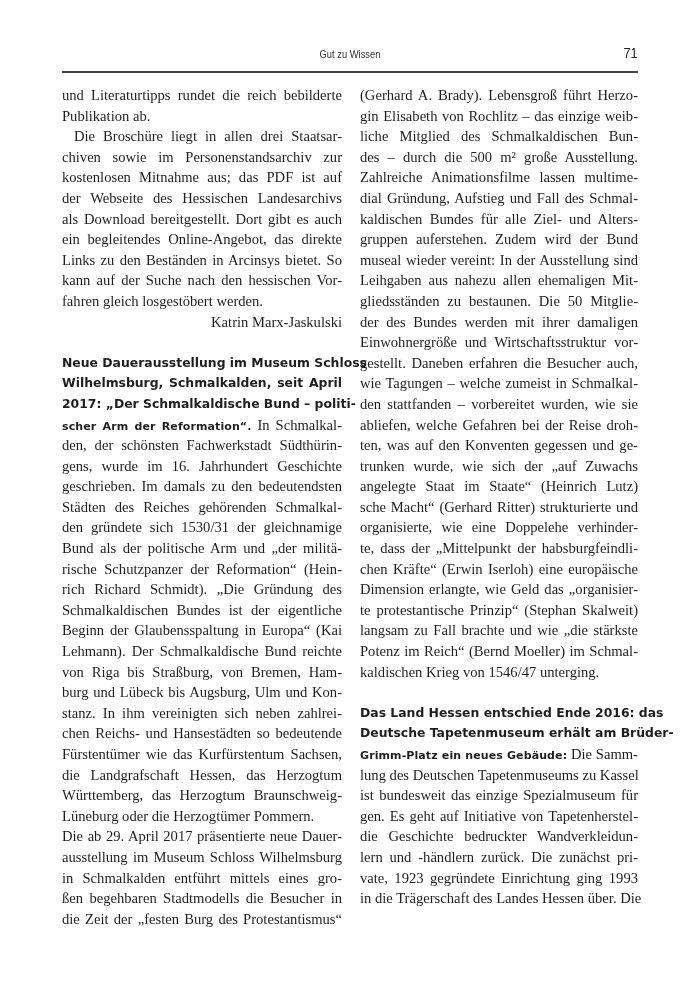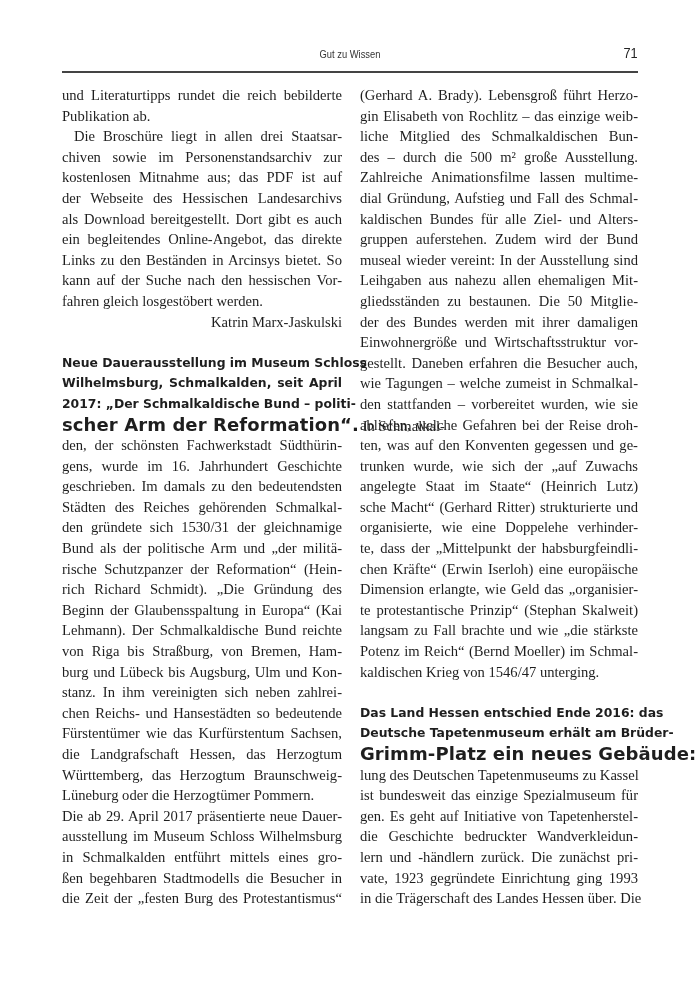--- a/index.html
+++ b/index.html
@@ -12,21 +12,21 @@
   .rule { position: absolute; left: 62px; width: 576px; top: 71px; height: 2px; background: #444; }
   .col { position: absolute; top: 85px; width: 280px; }
   .col-left { left: 62px; }
   .col-right { left: 360px; width: 278px; }
   .line { height: 20.6px; line-height: 20.6px; font-family: "Liberation Serif", serif;
     font-size: 14.6px; white-space: nowrap; text-align: justify; text-align-last: justify; }
   .line.last { text-align-last: left; }
   .line.indent { padding-left: 12px; }
   .line.right { text-align: center; text-align-last: right; }
   .line.blank { height: 20.6px; }
-  .b { font-family: "DejaVu Sans", sans-serif; font-weight: bold; font-size: 18px; letter-spacing: 0.1px; }
+  .b { font-family: "DejaVu Sans", sans-serif; font-weight: bold; font-size: 11px; letter-spacing: 0.1px; }
   .line.bold-line { font-family: "DejaVu Sans", sans-serif; font-weight: bold; font-size: 12.4px; }
 </style>
 </head>
 <body>
 
 <div class="header">
   <span class="header-title">Gut zu Wissen</span>
   <span class="page-number">71</span>
 </div>
 <div class="rule"></div>
@@ -50,20 +50,21 @@
     <div class="line bold-line">2017: „Der Schmalkaldische Bund – politi-</div>
     <div class="line"><span class="b">scher Arm der Reformation“.</span><span> In Schmalkal-</span></div>
     <div class="line">den, der schönsten Fachwerkstadt Südthürin-</div>
     <div class="line">gens, wurde im 16. Jahrhundert Geschichte</div>
     <div class="line">geschrieben. Im damals zu den bedeutendsten</div>
     <div class="line">Städten des Reiches gehörenden Schmalkal-</div>
     <div class="line">den gründete sich 1530/31 der gleichnamige</div>
     <div class="line">Bund als der politische Arm und „der militä-</div>
     <div class="line">rische Schutzpanzer der Reformation“ (Hein-</div>
     <div class="line">rich Richard Schmidt). „Die Gründung des</div>
+    <div class="line">Schmalkaldischen Bundes ist der eigentliche</div>
     <div class="line">Beginn der Glaubensspaltung in Europa“ (Kai</div>
     <div class="line">Lehmann). Der Schmalkaldische Bund reichte</div>
     <div class="line">von Riga bis Straßburg, von Bremen, Ham-</div>
     <div class="line">burg und Lübeck bis Augsburg, Ulm und Kon-</div>
     <div class="line">stanz. In ihm vereinigten sich neben zahlrei-</div>
     <div class="line">chen Reichs- und Hansestädten so bedeutende</div>
     <div class="line">Fürstentümer wie das Kurfürstentum Sachsen,</div>
     <div class="line">die Landgrafschaft Hessen, das Herzogtum</div>
     <div class="line">Württemberg, das Herzogtum Braunschweig-</div>
     <div class="line last">Lüneburg oder die Herzogtümer Pommern.</div>

